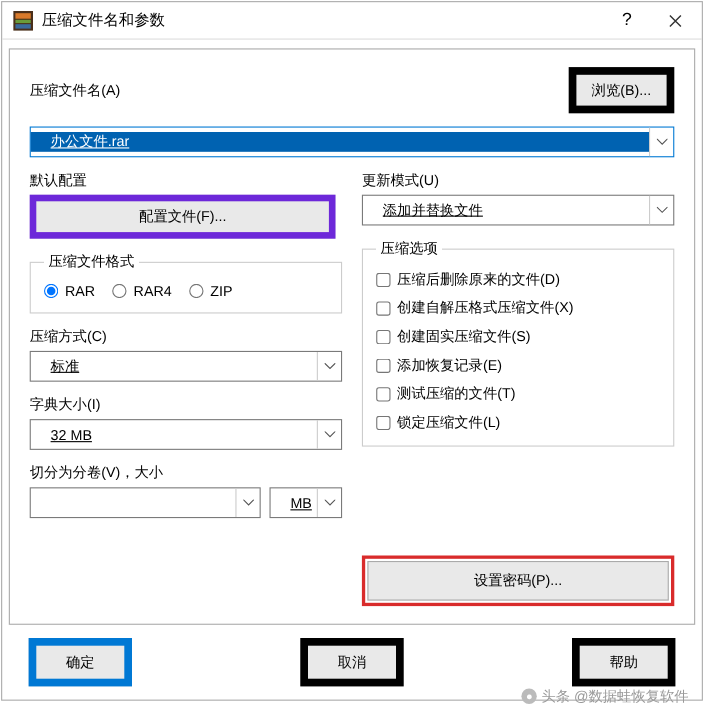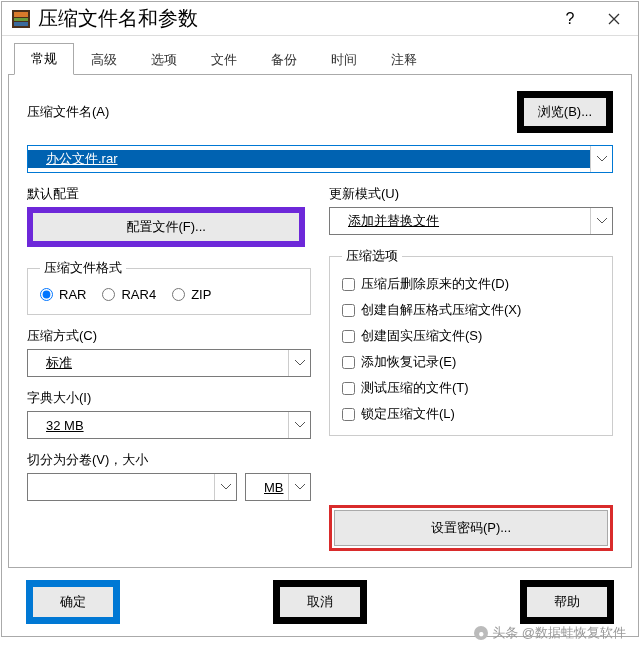--- a/index.html
+++ b/index.html
@@ -1,20 +1,20 @@
 <!DOCTYPE html>
 <html><head>
 <meta charset="utf-8">
 <style>
   * { box-sizing: border-box; font-family: "Microsoft YaHei", "Segoe UI", sans-serif; font-size: 13px; }
   body { margin: 0; background: #fff; width: 640px; height: 646px; overflow: hidden; }
   .window { border: 1px solid #aaa; width: 638px; height: 636px; margin-left: 1px; margin-top: 1px; background: #fff; display: flex; flex-direction: column; }
   .titlebar { height: 34px; display: flex; align-items: center; padding: 0 2px 0 10px; border-bottom: 1px solid #ddd; }
   .titlebar .icon { width: 18px; height: 18px; margin-right: 8px; }
-  .titlebar .title { flex: 1; font-size: 20px; }
+  .titlebar .title { flex: 1; font-size: 14px; }
   .titlebar .tb-btn { width: 44px; height: 30px; display: flex; align-items: center; justify-content: center; font-size: 16px; }
   .content { flex: 1; padding: 8px 6px 0 6px; display: flex; flex-direction: column; }
   .tabs { display: flex; align-items: flex-end; height: 30px; padding-left: 6px; }
   .tab { padding: 6px 16px; border: 1px solid transparent; border-bottom: none; cursor: default; position: relative; top: 1px; }
   .tab.active { background: #fff; border-color: #aaa; border-bottom: 1px solid #fff; }
   .tab:not(.active) { color: #333; }
   .panel { border: 1px solid #aaa; flex: 1; padding: 16px 18px; display: flex; flex-direction: column; gap: 12px; }
   .topline { display: flex; align-items: center; gap: 10px; }
   .topline .lbl { flex: 1; }
   .btn { background: #e9e9e9; border: 7px solid #000000; padding: 5px 14px; cursor: default; text-align: center; }
@@ -64,29 +64,20 @@
     <span class="title">压缩文件名和参数</span>
     <div class="tb-btn">?</div>
     <div class="tb-btn">
       <svg width="12" height="12" viewBox="0 0 12 12">
           <path d="M1 1 L11 11 M11 1 L1 11" stroke="#333" stroke-width="1.3"></path>
         </svg>
     </div>
   </div>
 
   <div class="content">
-    <div class="tabs">
-      <div class="tab active">常规</div>
-      <div class="tab">高级</div>
-      <div class="tab">选项</div>
-      <div class="tab">文件</div>
-      <div class="tab">备份</div>
-      <div class="tab">时间</div>
-      <div class="tab">注释</div>
-    </div>
 
     <div class="panel">
 
       <div class="topline">
         <span class="lbl">压缩文件名(A)</span>
         <div class="btn">浏览(B)...</div>
       </div>
 
       <div class="combo filename-combo">
         <span class="txt">办公文件.rar</span>

